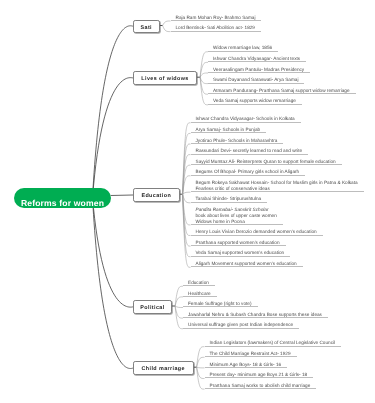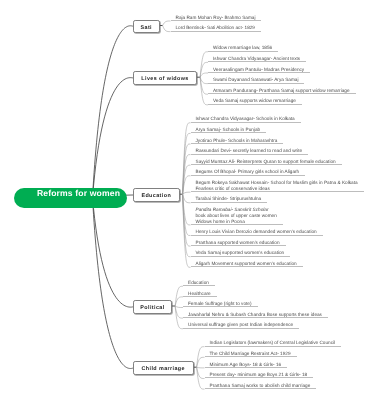--- a/index.html
+++ b/index.html
@@ -3,23 +3,23 @@
 <meta charset="utf-8">
 <title>Reforms for women mind map</title>
 <style>
   html,body{margin:0;padding:0;background:#ffffff;}
   body{width:375px;height:403px;overflow:hidden;
        font-family:"Liberation Sans",sans-serif;
        -webkit-font-smoothing:antialiased;
        text-rendering:geometricPrecision;}
   #stage{position:relative;width:375px;height:403px;}
   #wires{position:absolute;left:0;top:0;width:375px;height:403px;}
-  .center-node{position:absolute;display:flex;align-items:flex-start;justify-content:center;
+  .center-node{position:absolute;display:flex;align-items:flex-end;justify-content:center;
     border-radius:11px;color:#ffffff;font-weight:bold;white-space:nowrap;
-    font-size:8.6px;letter-spacing:0.15px;padding-left:16px;}
+    font-size:8.6px;letter-spacing:0.15px;}
   .branch-node{position:absolute;display:flex;align-items:center;justify-content:center;
     background:#ffffff;border:0.7px solid #808080;border-radius:2.2px;white-space:nowrap;
     box-shadow:0.8px 0.8px 0 0 rgba(90,90,90,0.55);
     font-weight:bold;color:#1f1f1f;box-sizing:border-box;font-size:5.4px;letter-spacing:0.4px;
     line-height:1;}
   .branch-node>span{display:block;transform:translateY(1.9px);}
   .leaf{position:absolute;box-sizing:border-box;color:#4a4a4a;font-size:4.7px;
     padding:0 6px 0 5px;border-bottom:0.5px solid #bdbdbd;}
   .leaf-line{white-space:nowrap;height:5.77px;line-height:5.77px;}
 </style>

